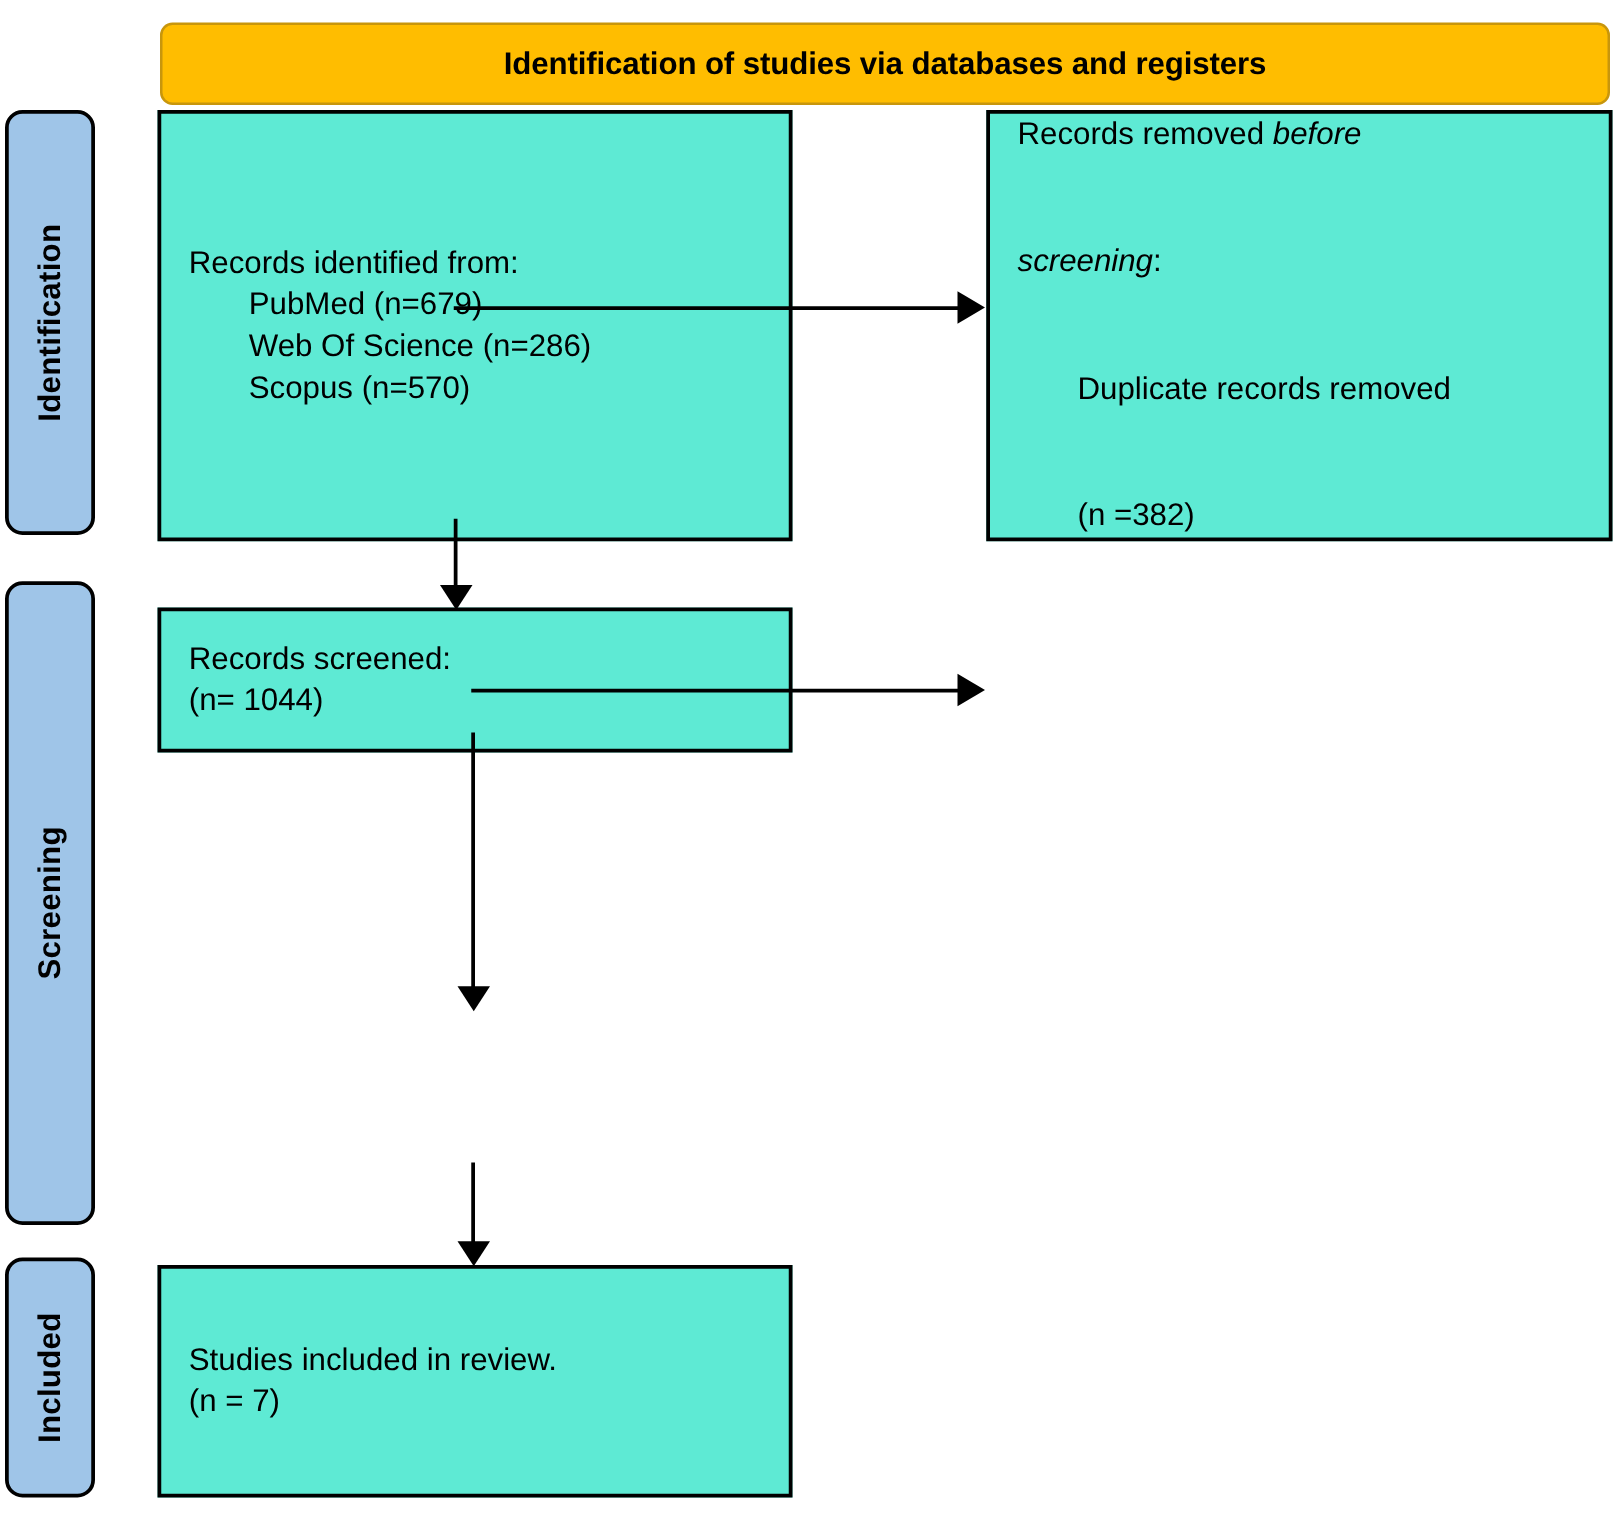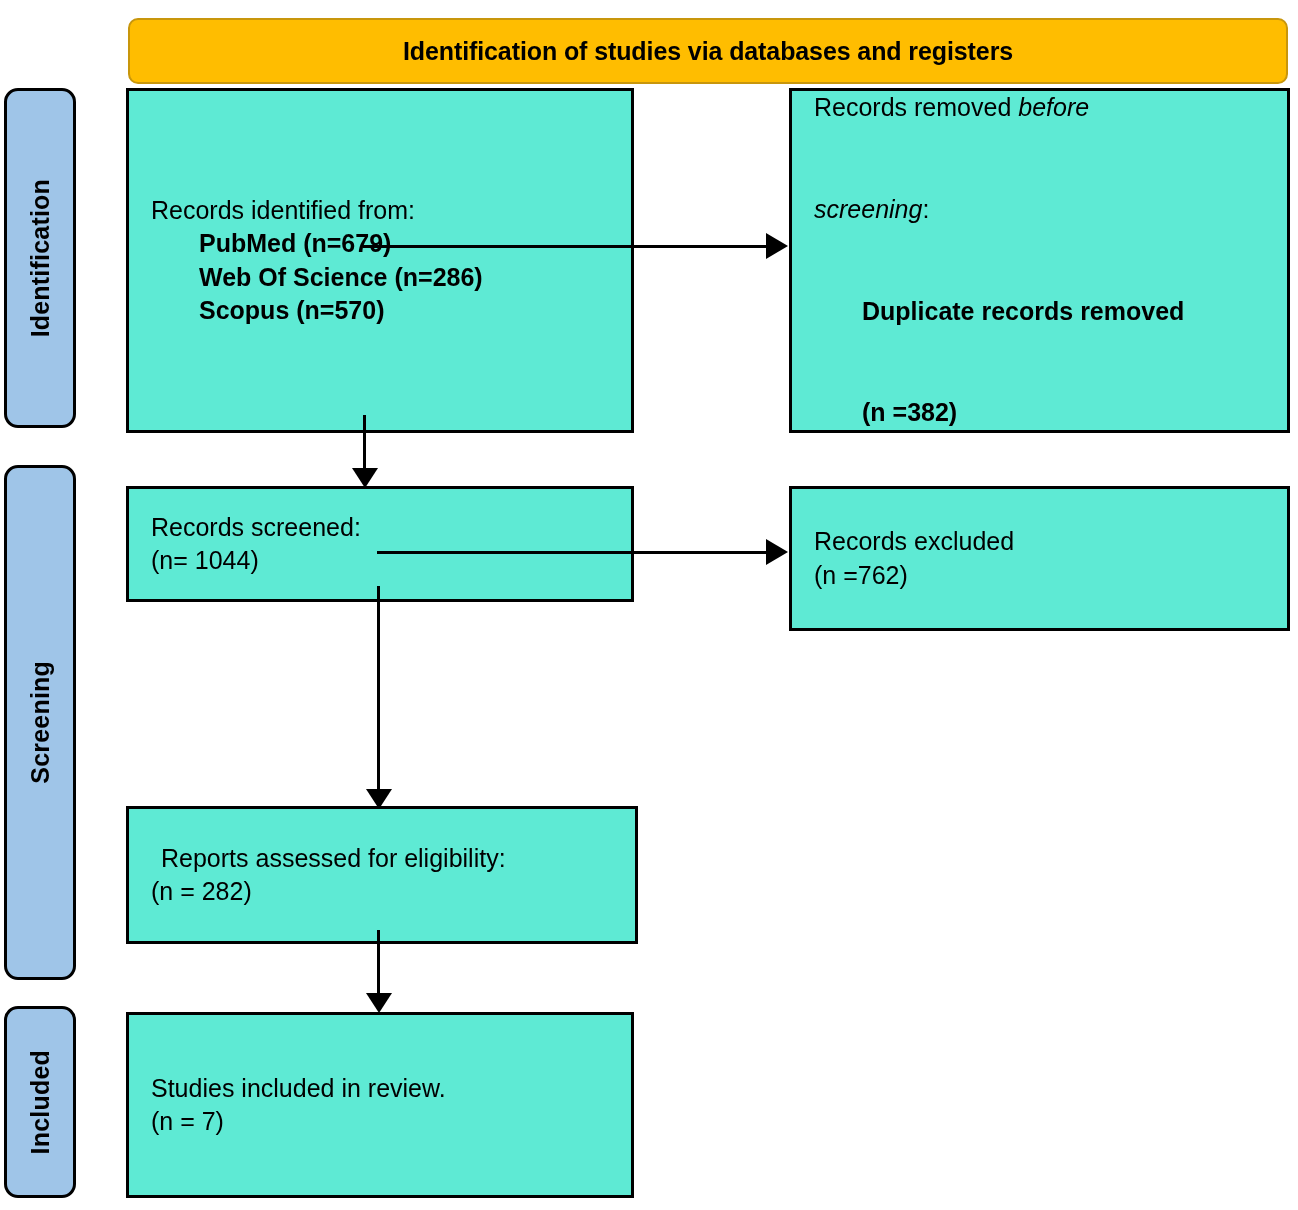--- a/index.html
+++ b/index.html
@@ -80,21 +80,21 @@
     flex-direction: column;
     justify-content: center;
   }
   .box p {
     margin: 0;
     font-size: 25px;
     line-height: 1.34;
     color: #000000;
     white-space: pre;
   }
-  .indent-1 { padding-left: 48px; font-weight: bold; }
+  .indent-1 { padding-left: 48px; }
   .indent-half { padding-left: 10px; }
   .ital { font-style: italic; }
 
   #box-identified    { left: 126px; top: 88px;   width: 508px; height: 345px; }
   #box-removed       { left: 789px; top: 88px;   width: 501px; height: 345px; justify-content: space-between; }
   #box-screened      { left: 126px; top: 486px;  width: 508px; height: 116px; }
   #box-excluded      { left: 789px; top: 486px;  width: 501px; height: 145px; }
   #box-eligibility   { left: 126px; top: 806px;  width: 512px; height: 138px; }
   #box-included      { left: 126px; top: 1012px; width: 508px; height: 186px; }
 
@@ -174,29 +174,21 @@
     <p><span class="ital">screening</span><span>:</span></p>
     <p class="indent-1">Duplicate records removed</p>
     <p class="indent-1">(n =382)</p>
   </div>
 
   <div class="box" id="box-screened">
     <p>Records screened:</p>
     <p>(n= 1044)</p>
   </div>
 
-  <div class="box" id="box-excluded">
-    <p>Records excluded</p>
-    <p>(n =762)</p>
-  </div>
-
-  <div class="box" id="box-eligibility">
-    <p class="indent-half">Reports assessed for eligibility:</p>
-    <p>(n = 282)</p>
-  </div>
+
 
   <div class="box" id="box-included">
     <p>Studies included in review.</p>
     <p>(n = 7)</p>
   </div>
 
   <div class="conn-h" id="conn-h-1"></div>
   <div class="arrow-right" id="arrow-right-1"></div>
 
   <div class="conn-v" id="conn-v-1"></div>

